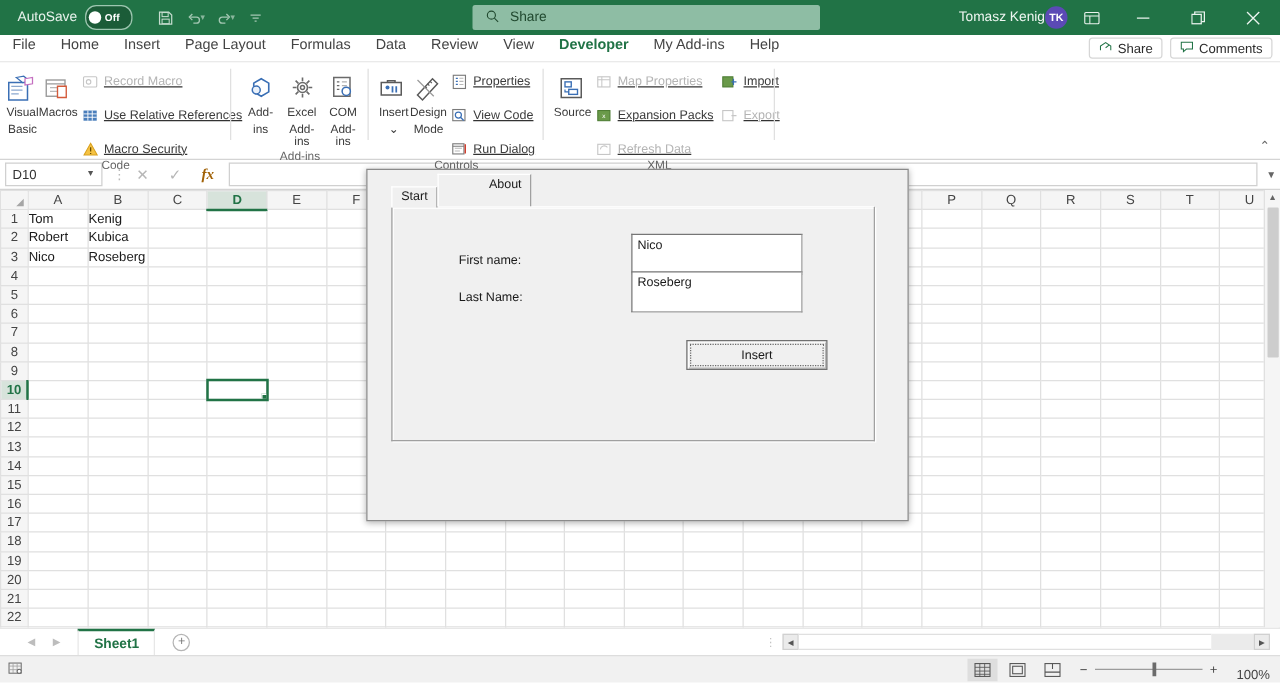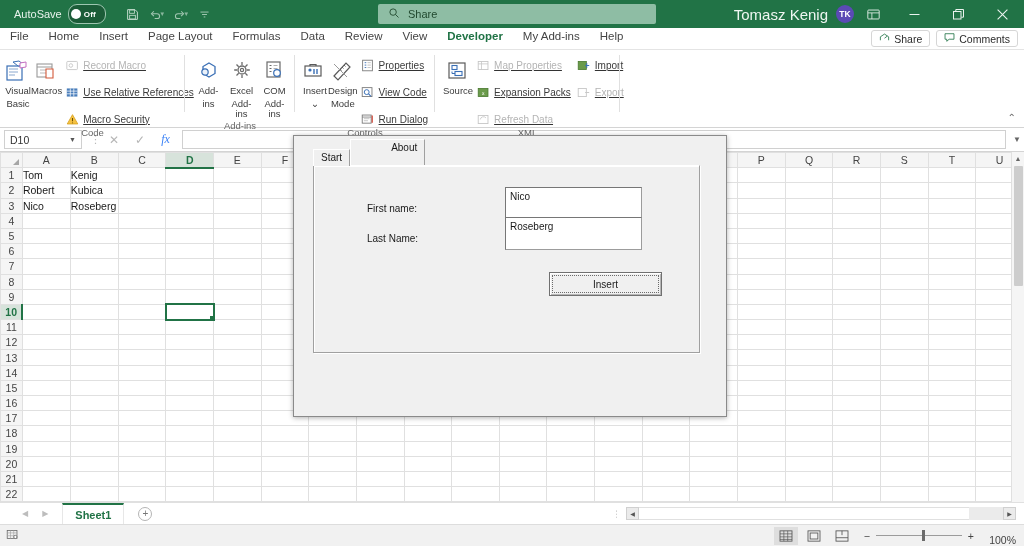--- a/index.html
+++ b/index.html
@@ -37,21 +37,21 @@
     position:absolute; left:0; right:0; text-align:center; font-size:11.5px; color:#fff;
     pointer-events:none;
   }
   .doc-title span.caret { font-size:8px; margin-left:5px; }
   .searchbox {
     position:absolute; left:378px; top:4px; width:278px; height:20px;
     background:#8ebda4; border-radius:2px; display:flex; align-items:center; gap:8px;
     padding-left:10px; color:#21492f; font-size:11px;
   }
   .right-cluster { position:absolute; right:0; top:0; height:28px; display:flex; align-items:center; }
-  .username { font-size:15px; color:#eef6f1; margin-right:8px; }
+  .username { font-size:11px; color:#eef6f1; }
   .avatar {
     width:18px; height:18px; border-radius:50%; background:#5b4ab5; color:#fff;
     font-size:8.5px; display:flex; align-items:center; justify-content:center; font-weight:bold;text-align:center;
   }
   .winbtn { width:44px; height:28px; display:flex; align-items:center; justify-content:center; color:#eaf3ee; }
   .winbtn.ribbondisp { width:38px; }
 
   
   .tabsbar {
     height:22px; background:#fff; display:flex; align-items:center;
@@ -568,21 +568,21 @@
 
 <div class="formulabar">
   <div class="namebox">
     <span>D10</span>
     <span class="cv">▼</span>
   </div>
   <span class="fb-sep">⋮</span>
   <div class="fb-icons">
     <span>✕</span>
     <span>✓</span>
-    <span style="font-style:italic; font-family:'Liberation Serif',serif; color:#3b82f6;">fx</span>
+    <span style="font-style:italic; font-family:'Liberation Serif',serif; color:#a16207;font-weight:bold;">fx</span>
   </div>
   <div class="fb-input"></div>
   <span class="fb-caret">▼</span>
 </div>
 
 <div class="gridwrap">
   <table class="grid">
     <thead>
       <tr>
         <th class="corner">

